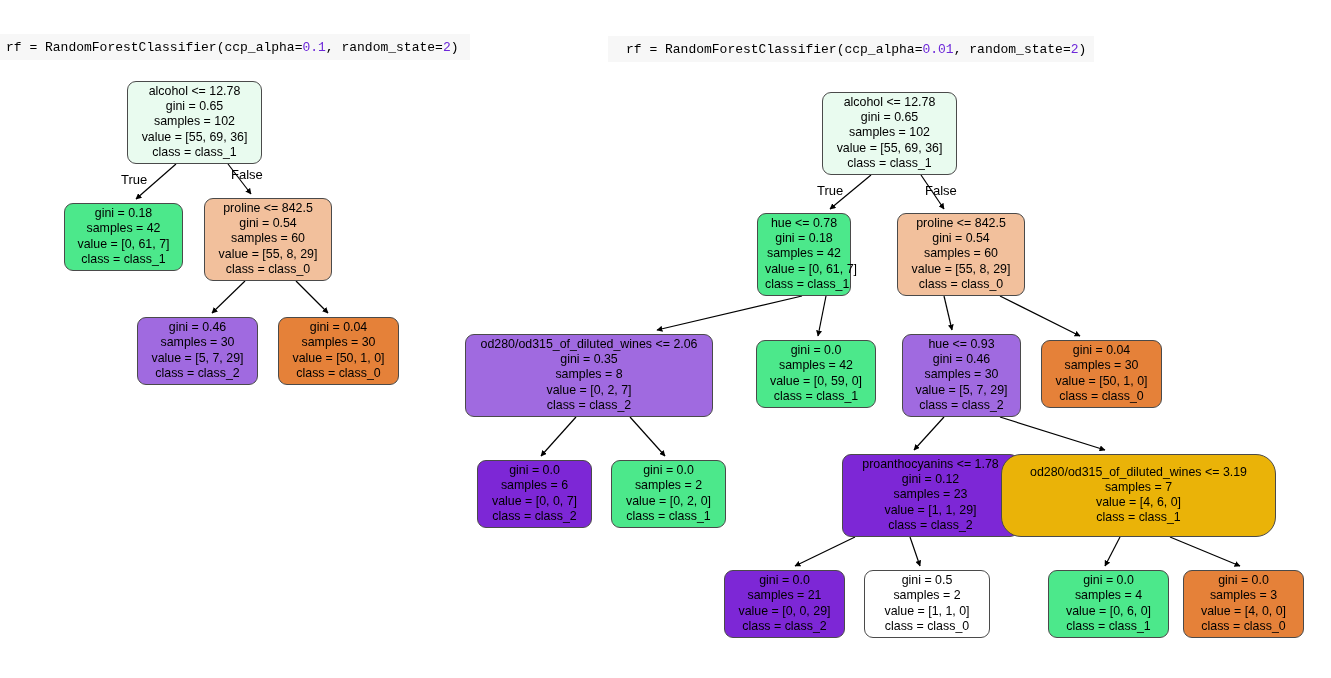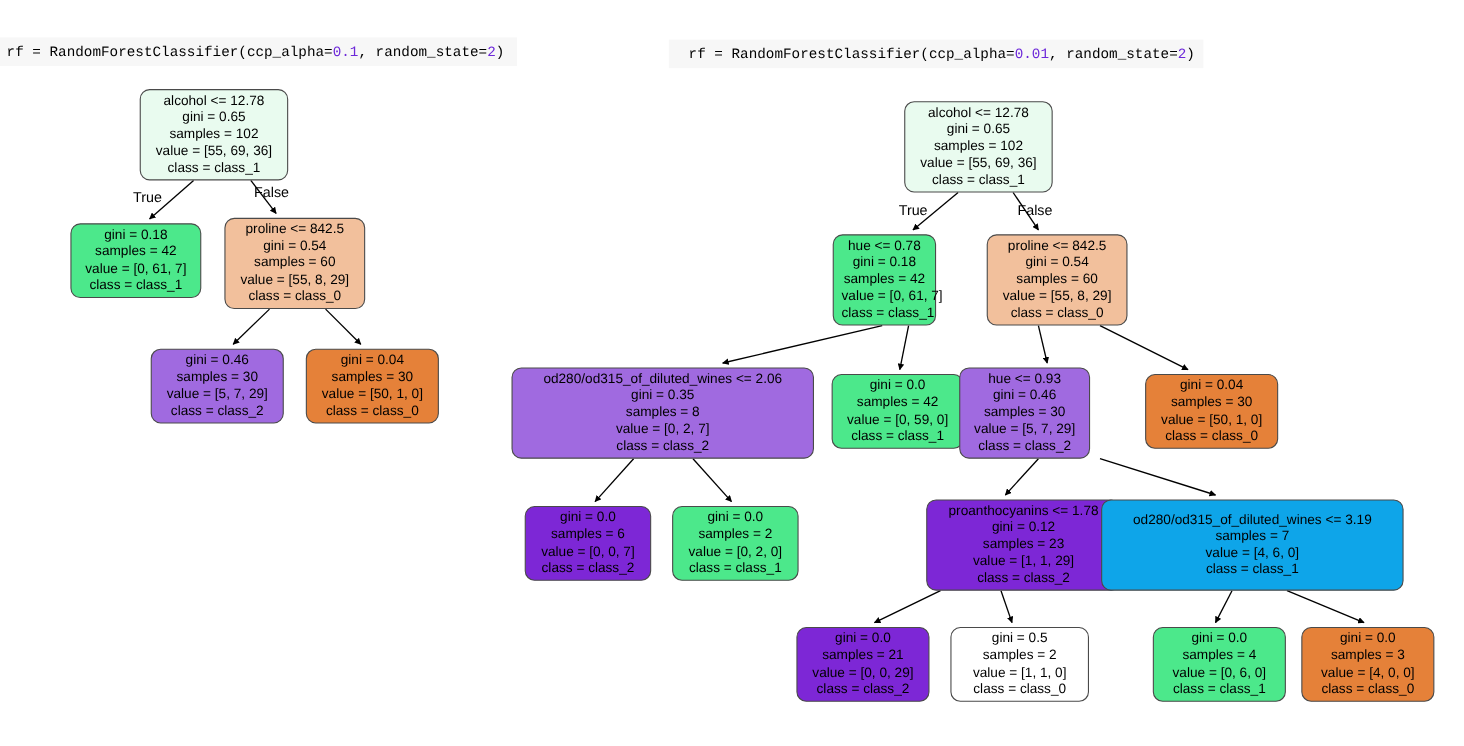--- a/index.html
+++ b/index.html
@@ -173,34 +173,34 @@
       <span class="line">value = [0, 61, 7]</span>
       <span class="line">class = class_1</span>
     </div>
     <div class="node" style="left: 897px; top: 213px; width: 128px; height: 83px; background: rgb(242, 192, 156);">
       <span class="line">proline &lt;= 842.5</span>
       <span class="line">gini = 0.54</span>
       <span class="line">samples = 60</span>
       <span class="line">value = [55, 8, 29]</span>
       <span class="line">class = class_0</span>
     </div>
-    <div class="node" style="left: 465px; top: 334px; width: 275px; height: 83px; background: rgb(160, 106, 224);">
+    <div class="node" style="left: 465px; top: 334px; width: 248px; height: 83px; background: rgb(160, 106, 224);">
       <span class="line">od280/od315_of_diluted_wines &lt;= 2.06</span>
       <span class="line">gini = 0.35</span>
       <span class="line">samples = 8</span>
       <span class="line">value = [0, 2, 7]</span>
       <span class="line">class = class_2</span>
     </div>
     <div class="node" style="left: 756px; top: 340px; width: 120px; height: 68px; background: rgb(76, 232, 139);">
       <span class="line">gini = 0.0</span>
       <span class="line">samples = 42</span>
       <span class="line">value = [0, 59, 0]</span>
       <span class="line">class = class_1</span>
     </div>
-    <div class="node" style="left: 872px; top: 334px; width: 119px; height: 83px; background: rgb(160, 106, 224);">
+    <div class="node" style="left: 902px; top: 334px; width: 119px; height: 83px; background: rgb(160, 106, 224);">
       <span class="line">hue &lt;= 0.93</span>
       <span class="line">gini = 0.46</span>
       <span class="line">samples = 30</span>
       <span class="line">value = [5, 7, 29]</span>
       <span class="line">class = class_2</span>
     </div>
     <div class="node" style="left: 1041px; top: 340px; width: 121px; height: 68px; background: rgb(229, 129, 57);">
       <span class="line">gini = 0.04</span>
       <span class="line">samples = 30</span>
       <span class="line">value = [50, 1, 0]</span>
@@ -218,21 +218,21 @@
       <span class="line">value = [0, 2, 0]</span>
       <span class="line">class = class_1</span>
     </div>
     <div class="node" style="left: 806px; top: 454px; width: 177px; height: 83px; background: rgb(125, 39, 214); margin-left: 36px;">
       <span class="line">proanthocyanins &lt;= 1.78</span>
       <span class="line">gini = 0.12</span>
       <span class="line">samples = 23</span>
       <span class="line">value = [1, 1, 29]</span>
       <span class="line">class = class_2</span>
     </div>
-    <div class="node" style="left: 1001px; top: 454px; width: 275px; height: 83px; background: #0ea5e9;">
+    <div class="node" style="left: 1001px; top: 454px; width: 275px; height: 83px; background: #eab308; border-radius: 20px;">
       <span class="line">od280/od315_of_diluted_wines &lt;= 3.19</span>
       <span class="line">samples = 7</span>
       <span class="line">value = [4, 6, 0]</span>
       <span class="line">class = class_1</span>
     </div>
     <div class="node" style="left: 724px; top: 570px; width: 121px; height: 68px; background: rgb(125, 39, 214);">
       <span class="line">gini = 0.0</span>
       <span class="line">samples = 21</span>
       <span class="line">value = [0, 0, 29]</span>
       <span class="line">class = class_2</span>

